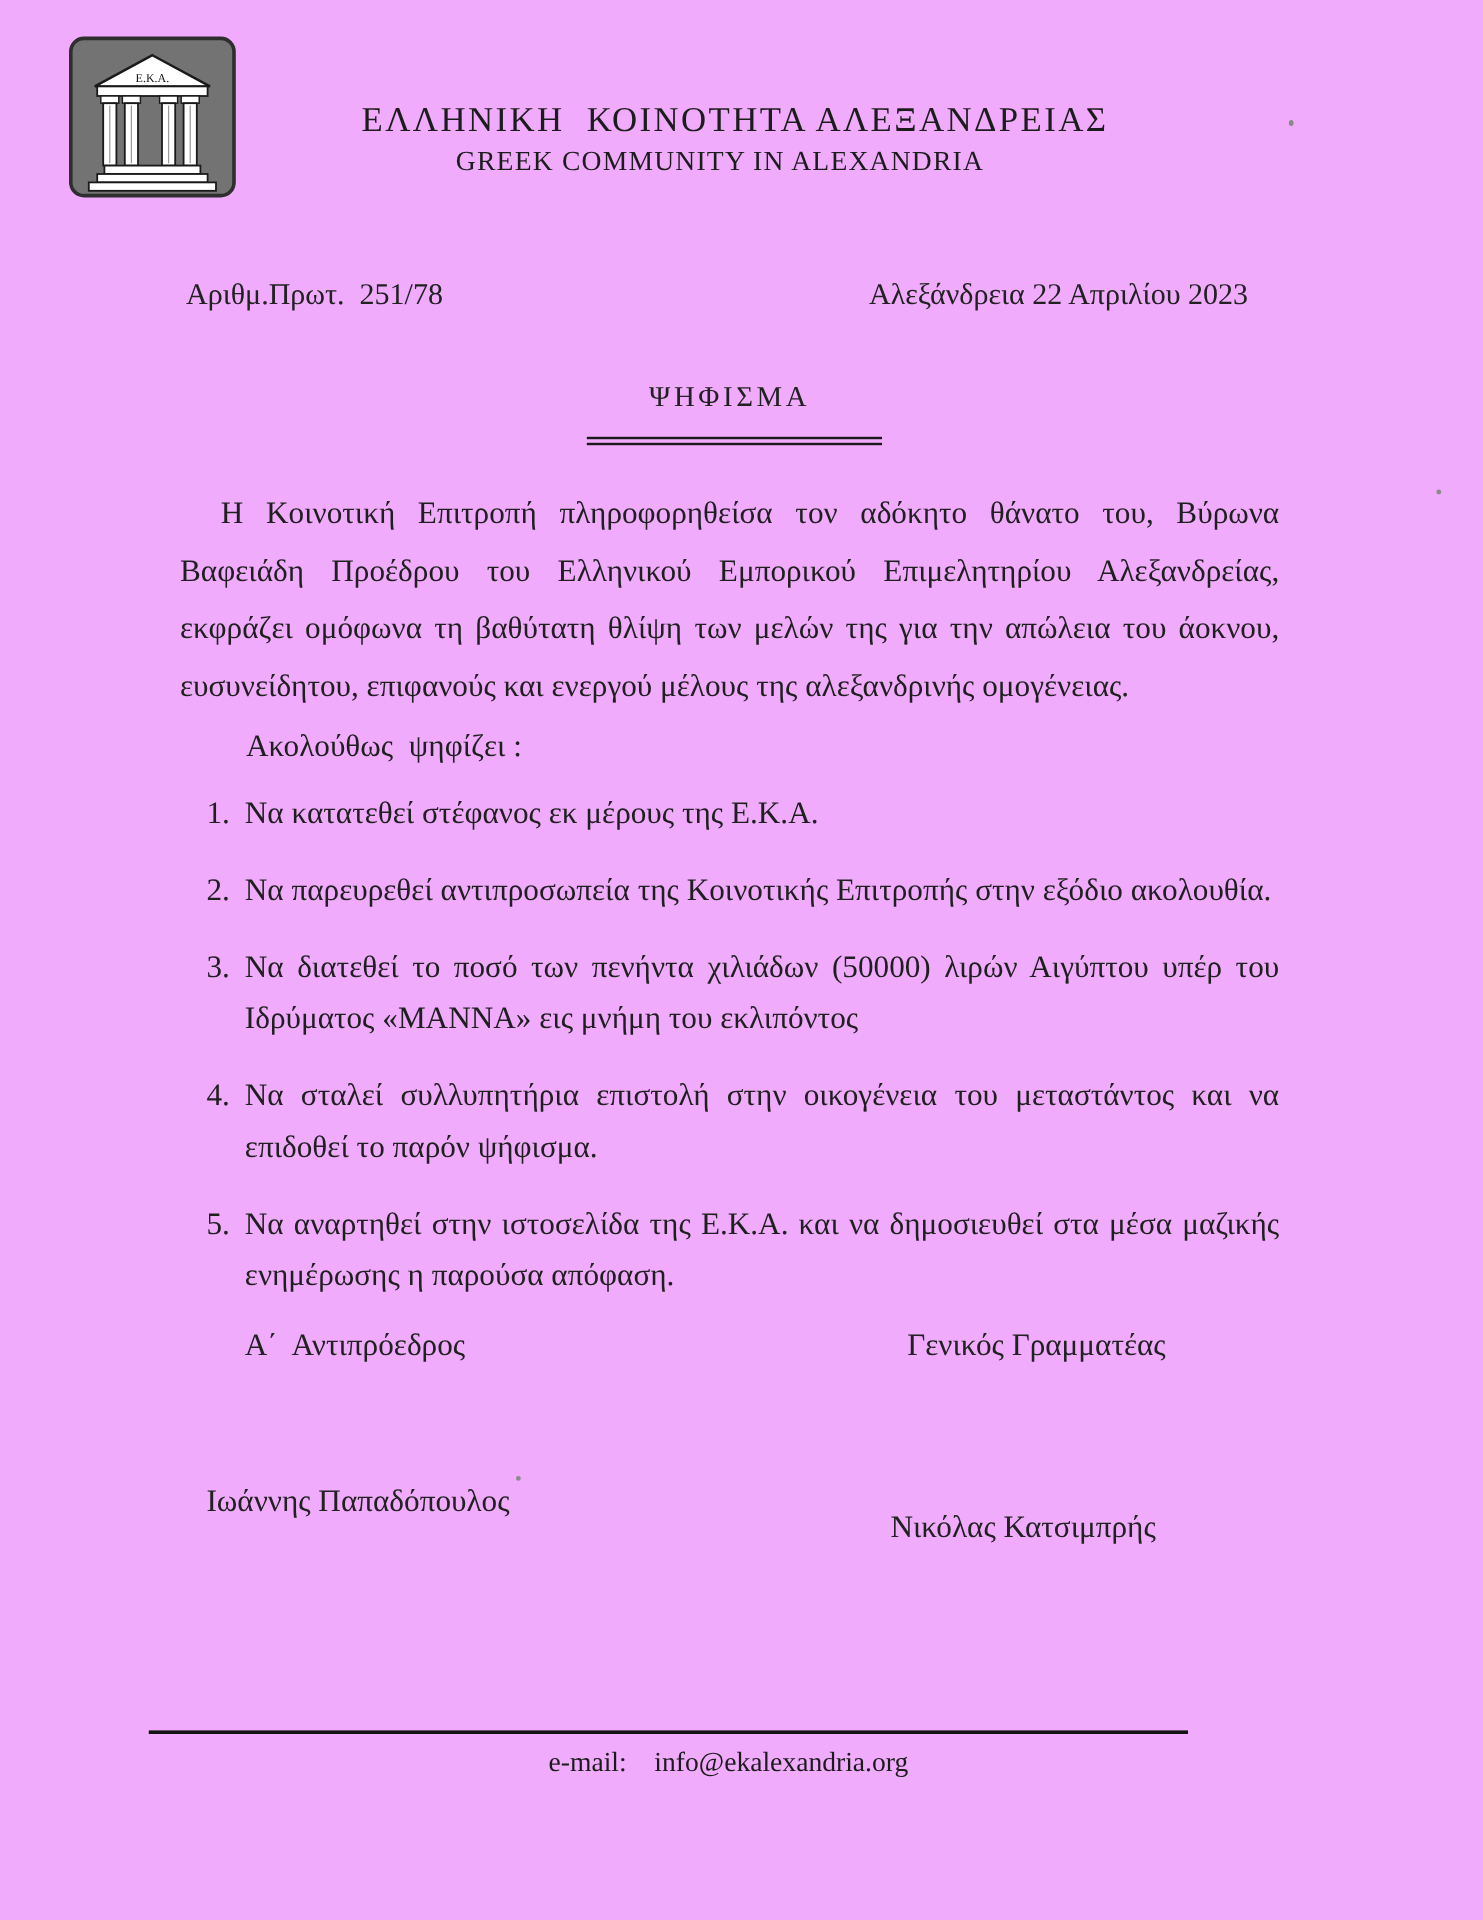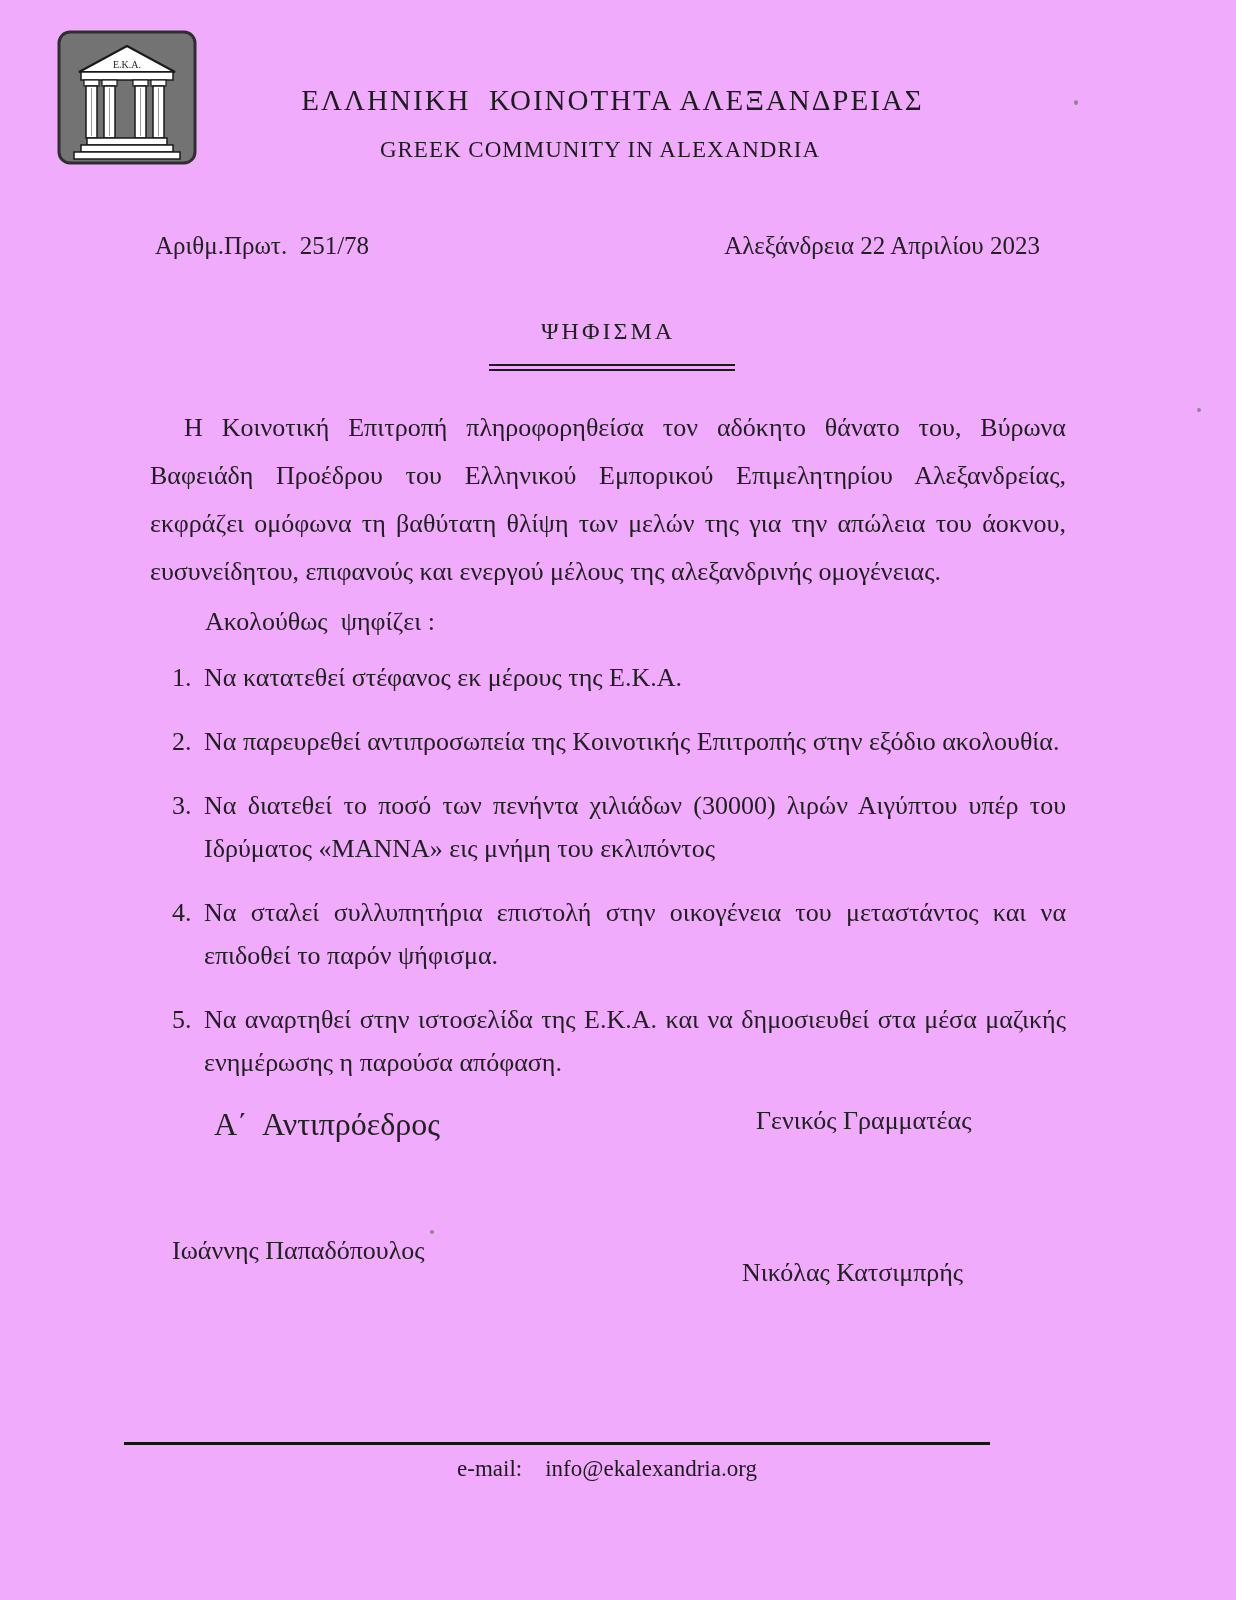--- a/index.html
+++ b/index.html
@@ -20,21 +20,21 @@
   
   .logo {
     position:absolute; left:57px; top:30px;
     width:140px; height:135px;
   }
   .header-text {
     position:absolute; left:160px; top:84px;
     width:880px; text-align:center; color:#1c1c1c;
   }
   .header-title   { font-size:29px; letter-spacing:2px; font-weight:normal;padding-left:25px; }
-  .header-subtitle{ font-size:23px; letter-spacing:1px; margin-top:20px; }
+  .header-subtitle{ font-size:23px; letter-spacing:1px; margin-top:5px; }
   .header-iso     { font-size:24px; margin-top:4px; }
 
   
   .meta-row {
     position:absolute; left:155px; top:232px; width:885px;
     display:flex; justify-content:space-between;
     font-size:25px;
   }
 
   
@@ -67,21 +67,21 @@
   .res-list { margin-top:10px; list-style:none; }
   .res-item {
     display:flex;
     margin-bottom:21px;
     line-height:43px;
   }
   .res-item .num  { flex:0 0 54px; padding-left:22px; }
   .res-item .txt  { flex:1 1 auto; text-align:justify; }
 
   
-  .sig-role-left  { position:absolute; left:214px; top:1106px; font-size:32px; }
+  .sig-role-left  { position:absolute; left:204px; top:1106px; font-size:26px; }
   .sig-role-right { position:absolute; left:756px; top:1106px; font-size:26px; }
   .sig-name-left  { position:absolute; left:172px; top:1236px; font-size:26px; }
   .sig-name-right { position:absolute; left:742px; top:1238px; font-size:26px;margin-top:20px; }
 
   
   .footer-rule {
     position:absolute; left:124px; top:1442px; width:866px;
     border-top:3px solid #141414;
   }
   .footer-text {
@@ -151,21 +151,21 @@
       <li class="res-item">
         <span class="num">1.</span>
         <span class="txt">Να κατατεθεί στέφανος εκ μέρους της Ε.Κ.Α.</span>
       </li>
       <li class="res-item">
         <span class="num">2.</span>
         <span class="txt">Να παρευρεθεί αντιπροσωπεία της Κοινοτικής Επιτροπής στην εξόδιο ακολουθία.</span>
       </li>
       <li class="res-item">
         <span class="num">3.</span>
-        <span class="txt">Να διατεθεί το ποσό των πενήντα χιλιάδων (30000) λιρών Αιγύπτου υπέρ του Ιδρύματος «ΜΑΝΝΑ» εις μνήμη του εκλιπόντος</span>
+        <span class="txt">Να διατεθεί το ποσό των πενήντα χιλιάδων (50000) λιρών Αιγύπτου υπέρ του Ιδρύματος «ΜΑΝΝΑ» εις μνήμη του εκλιπόντος</span>
       </li>
       <li class="res-item">
         <span class="num">4.</span>
         <span class="txt">Να σταλεί συλλυπητήρια επιστολή στην οικογένεια του μεταστάντος και να επιδοθεί το παρόν ψήφισμα.</span>
       </li>
       <li class="res-item">
         <span class="num">5.</span>
         <span class="txt">Να αναρτηθεί στην ιστοσελίδα της Ε.Κ.Α. και να δημοσιευθεί στα μέσα μαζικής ενημέρωσης η παρούσα απόφαση.</span>
       </li>
     </ul>

